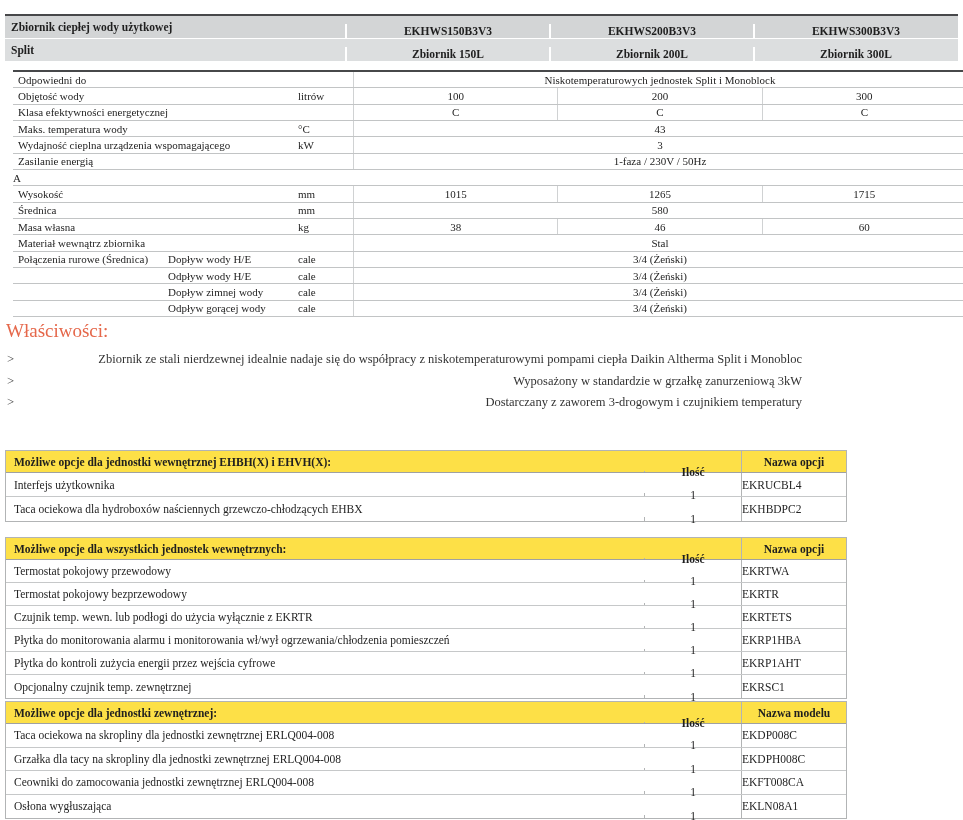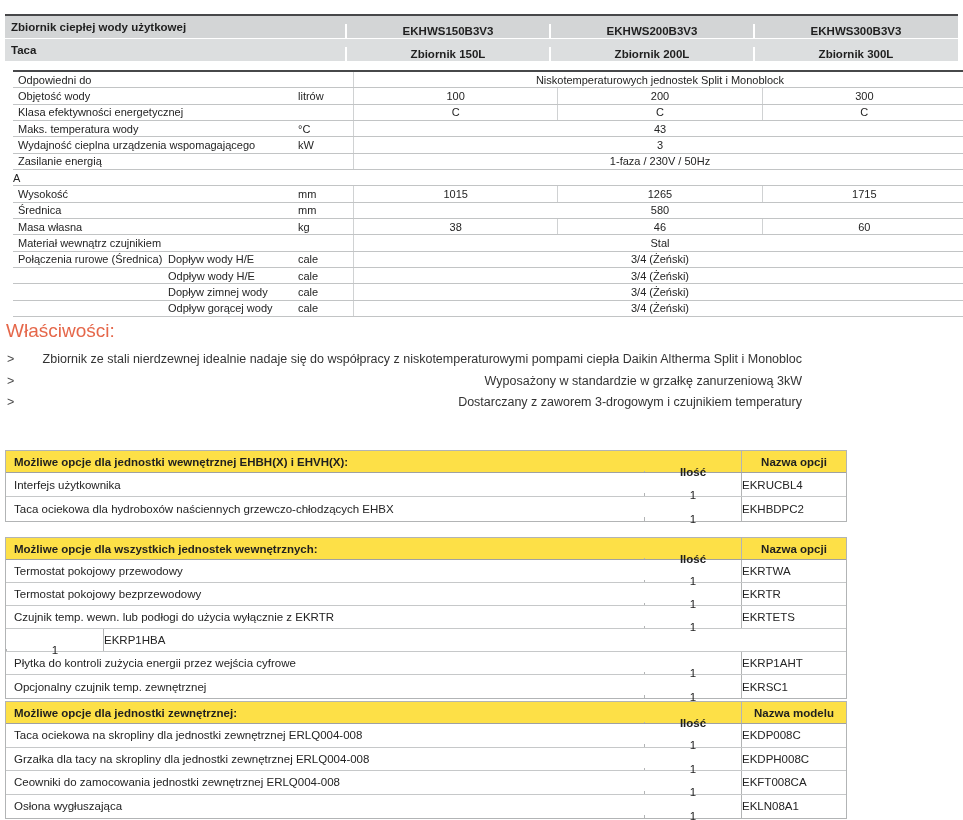--- a/index.html
+++ b/index.html
@@ -1,17 +1,17 @@
 <!DOCTYPE html>
 <html><head>
 <meta charset="utf-8">
 <style>
   html,body{margin:0;padding:0;background:#ffffff;}
   .page{position:relative;width:963px;height:820px;background:#ffffff;overflow:hidden;
-        font-family:Liberation Sans, sans-serif;color:#242424;}
+        font-family:Liberation Serif, serif;color:#242424;}
 
   
   .model-table{position:absolute;left:5px;top:14px;width:953px;border-top:2px solid #47484a;}
   .mt-row{display:flex;height:22px;}
   .mt-row1{background:#d3d5d6;border-bottom:1px solid #ffffff;}
   .mt-row2{background:#dcdedf;}
   .mt-label{width:340px;display:flex;align-items:center;padding-left:6px;box-sizing:border-box;
             font-size:11.5px;font-weight:bold;color:#1f1f1f;}
   .mt-cell{width:204px;display:flex;align-items:center;justify-content:center;
            font-size:11.5px;font-weight:bold;color:#1f1f1f;border-left:2px solid #ffffff;box-sizing:border-box;margin-top:8px;}
@@ -61,21 +61,21 @@
 <div class="page">
 
   <div class="model-table">
     <div class="mt-row mt-row1">
       <div class="mt-label">Zbiornik ciepłej wody użytkowej</div>
       <div class="mt-cell">EKHWS150B3V3</div>
       <div class="mt-cell">EKHWS200B3V3</div>
       <div class="mt-cell">EKHWS300B3V3</div>
     </div>
     <div class="mt-row mt-row2">
-      <div class="mt-label">Taca</div>
+      <div class="mt-label">Split</div>
       <div class="mt-cell">Zbiornik 150L</div>
       <div class="mt-cell">Zbiornik 200L</div>
       <div class="mt-cell">Zbiornik 300L</div>
     </div>
   </div>
 
   <div class="spec-table" id="spec-table">
       <div class="spec-row">
         <div class="sc-cell sc-label">Odpowiedni do</div>
         <div class="sc-cell sc-unit"></div>
@@ -126,21 +126,21 @@
         <div class="sc-cell sc-span">580</div>
       </div>
       <div class="spec-row">
         <div class="sc-cell sc-label">Masa własna</div>
         <div class="sc-cell sc-unit">kg</div>
         <div class="sc-cell sc-val">38</div>
         <div class="sc-cell sc-val">46</div>
         <div class="sc-cell sc-val">60</div>
       </div>
       <div class="spec-row">
-        <div class="sc-cell sc-label">Materiał wewnątrz czujnikiem</div>
+        <div class="sc-cell sc-label">Materiał wewnątrz zbiornika</div>
         <div class="sc-cell sc-unit"></div>
         <div class="sc-cell sc-span">Stal</div>
       </div>
       <div class="spec-row">
         <div class="sc-cell sc-label-narrow">Połączenia rurowe (Średnica)</div>
         <div class="sc-cell sc-sub">Dopływ wody H/E</div>
         <div class="sc-cell sc-unit">cale</div>
         <div class="sc-cell sc-span">3/4 (Żeński)</div>
       </div>
       <div class="spec-row">
@@ -211,20 +211,21 @@
         <div class="oc-label">Termostat pokojowy bezprzewodowy</div>
         <div class="oc-qty">1</div>
         <div class="oc-name">EKRTR</div>
       </div>
       <div class="opt-row">
         <div class="oc-label">Czujnik temp. wewn. lub podłogi do użycia wyłącznie z EKRTR</div>
         <div class="oc-qty">1</div>
         <div class="oc-name">EKRTETS</div>
       </div>
       <div class="opt-row">
+        <div class="oc-label">Płytka do monitorowania alarmu i monitorowania wł/wył ogrzewania/chłodzenia pomieszczeń</div>
         <div class="oc-qty">1</div>
         <div class="oc-name">EKRP1HBA</div>
       </div>
       <div class="opt-row">
         <div class="oc-label">Płytka do kontroli zużycia energii przez wejścia cyfrowe</div>
         <div class="oc-qty">1</div>
         <div class="oc-name">EKRP1AHT</div>
       </div>
       <div class="opt-row">
         <div class="oc-label">Opcjonalny czujnik temp. zewnętrznej</div>

